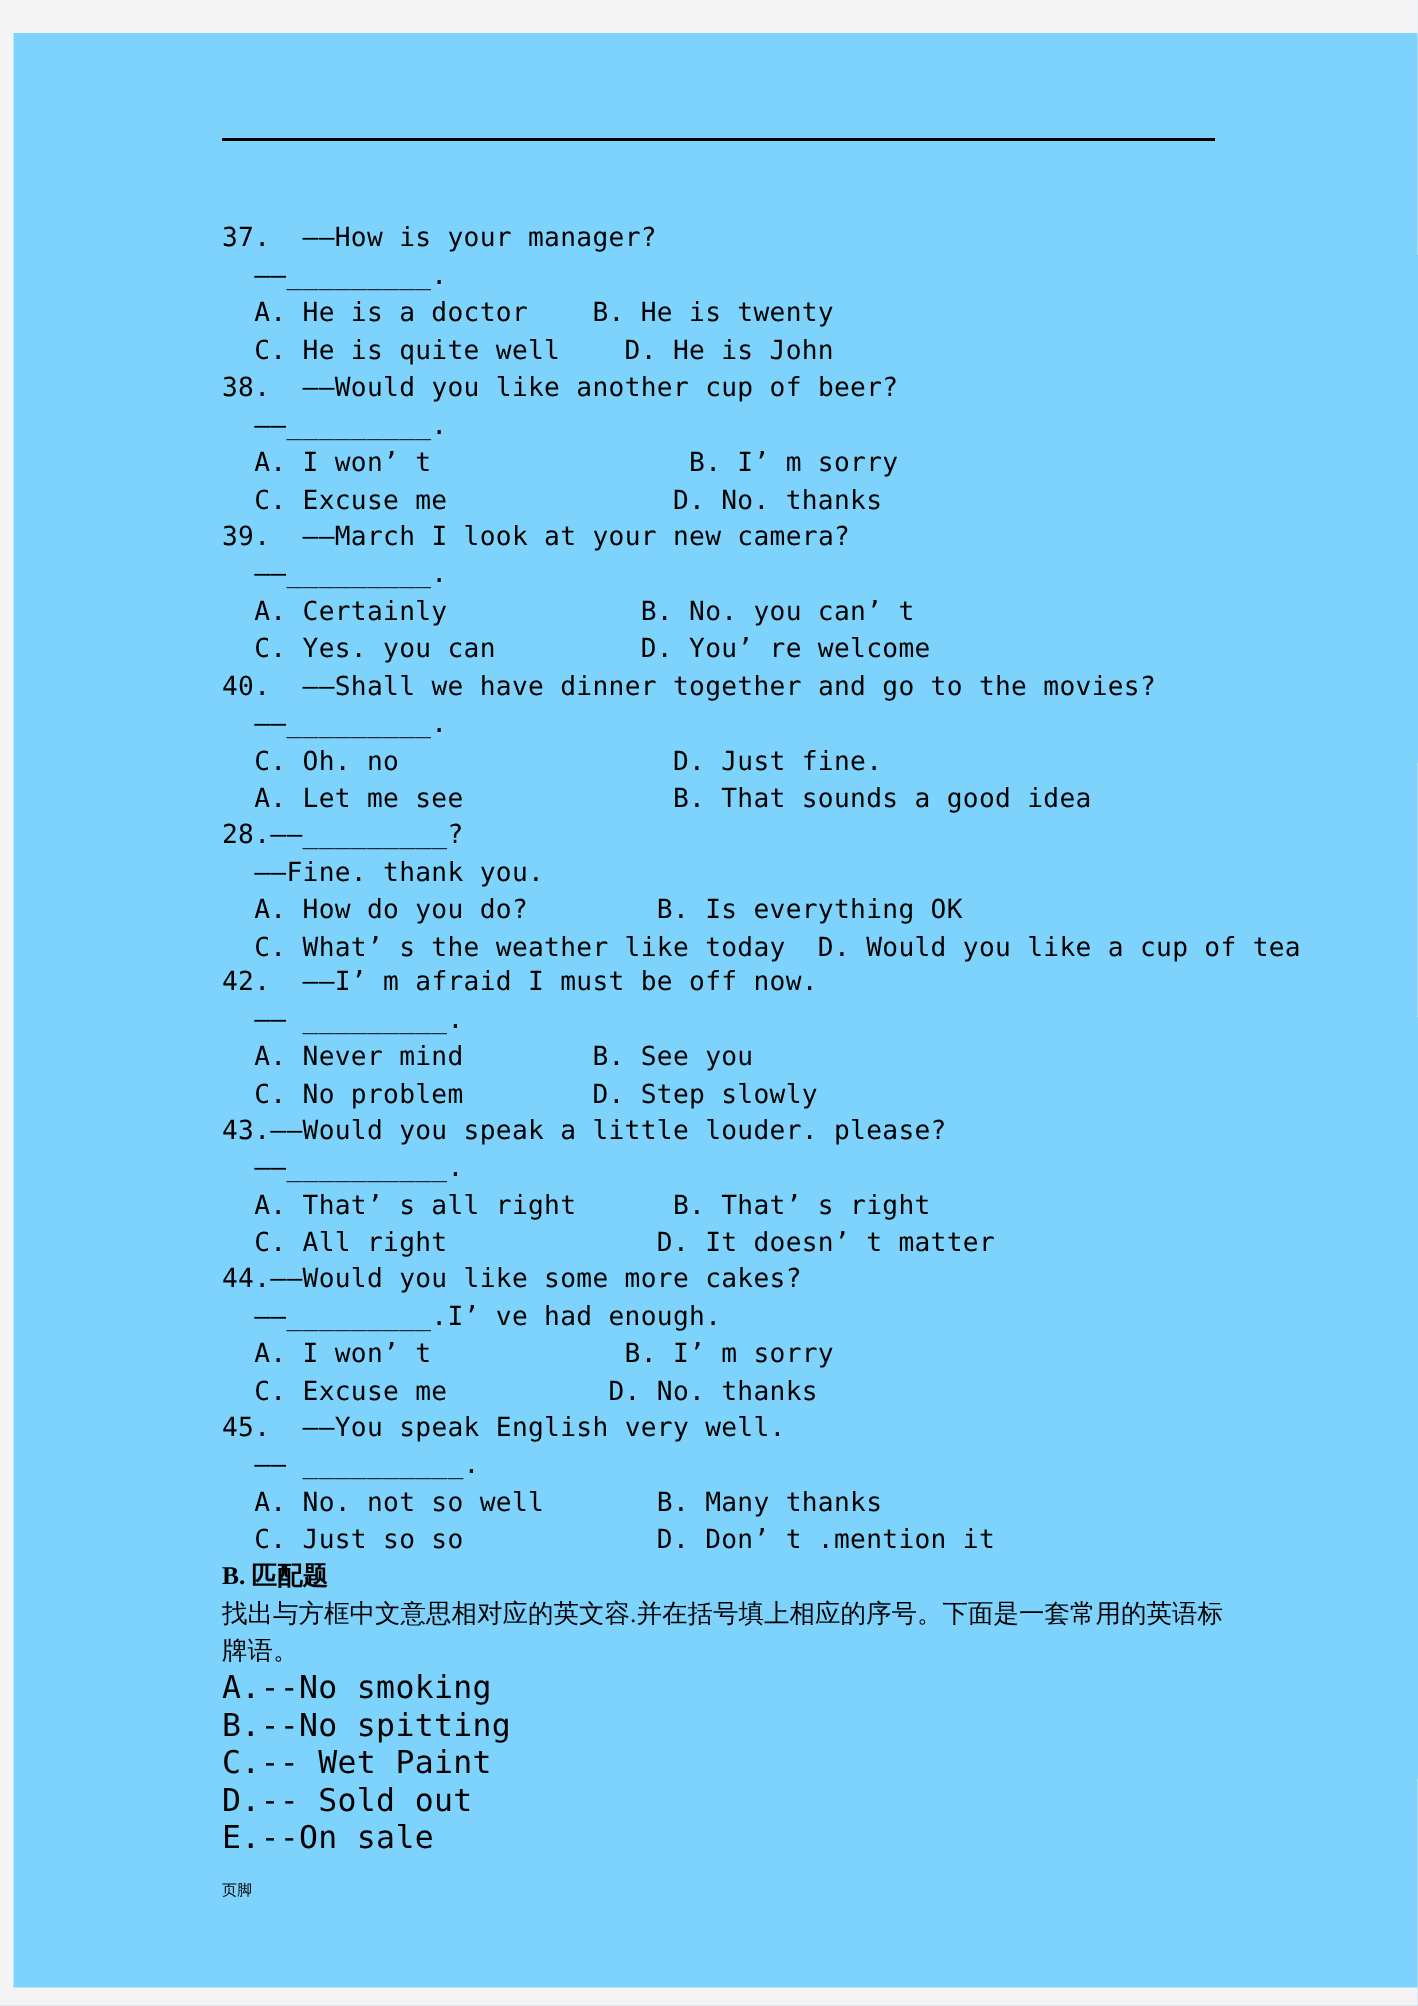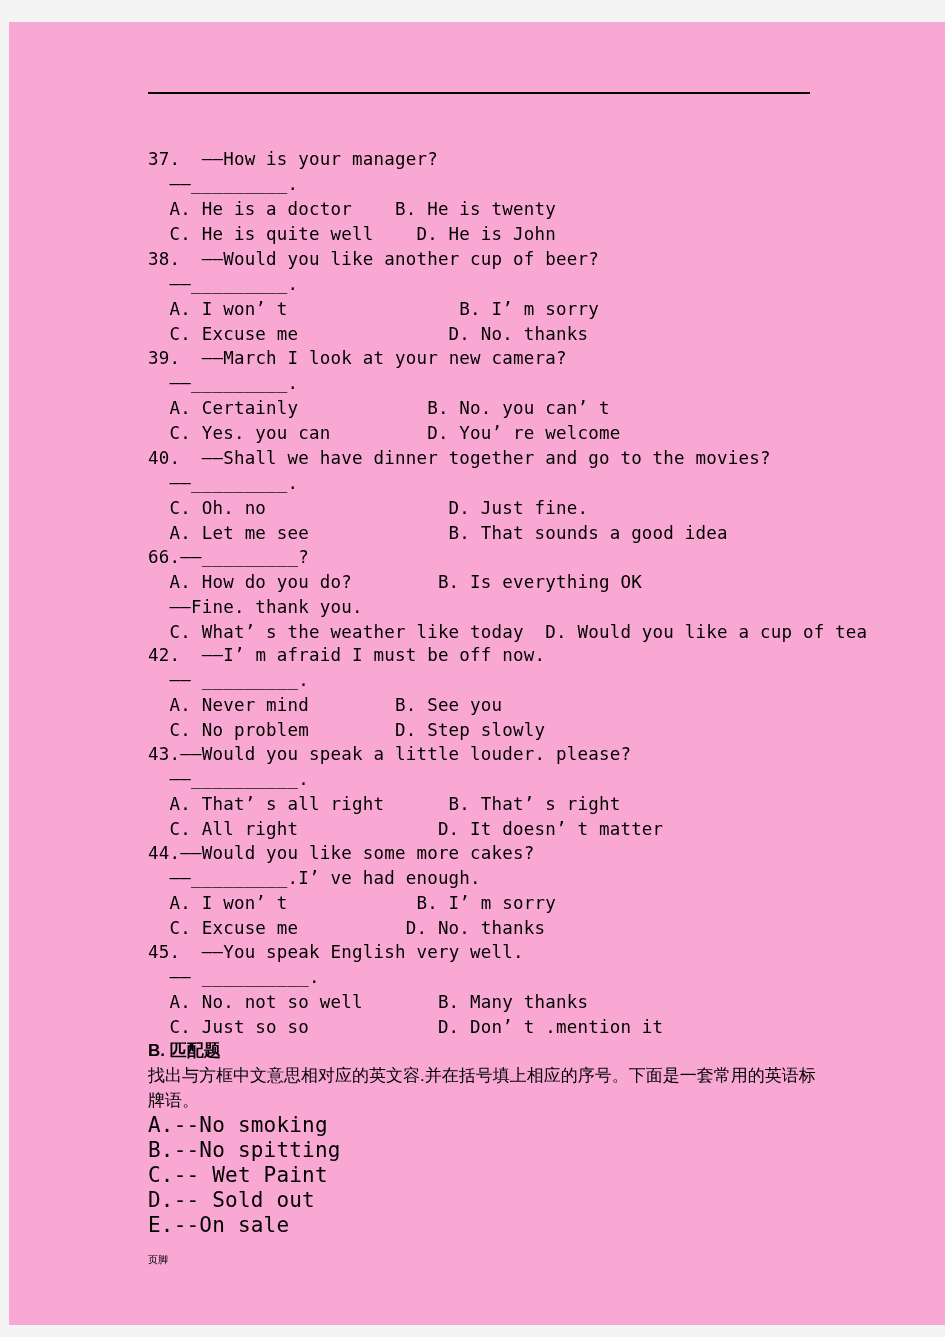--- a/index.html
+++ b/index.html
@@ -25,21 +25,21 @@
     background: #f4f4f4;
   }
 
   
   .page {
     position: absolute;
     left: 9px;
     top: 22px;
     width: 936px;
     height: 1303px;
-    background: #f9a8d4;
+    background: #7dd3fc;
   }
 
   
   .header-rule {
     position: absolute;
     left: 139px;
     top: 70px;
     width: 662px;
     height: 0;
     border-top: 2px solid #000000;
@@ -57,21 +57,21 @@
     color: #000000;
     white-space: pre;
     letter-spacing: 0.2px;
   }
 
   .opts {
     white-space: pre;
   }
 
   .cn {
-    font-family: Liberation Sans, sans-serif;
+    font-family: Liberation Serif, serif;
     font-size: 17px;
     line-height: 25px;
     color: #000000;
   }
   .cn-head {
     font-weight: bold;
   }
   .cn-para {
     width: 672px;
     white-space: normal;
@@ -123,23 +123,23 @@
   </div>
 
   <div class="qblock" style="top:424px">
     <div class="line"><span>40.</span>  <span>——Shall we have dinner together and go to the movies?</span></div>
     <div class="line">  <span>——_________.</span></div>
     <div class="line opts">  <span>C. Oh. no                 D. Just fine.</span></div>
     <div class="line opts">  <span>A. Let me see             B. That sounds a good idea</span></div>
   </div>
 
   <div class="qblock" style="top:523px">
-    <div class="line"><span>66.</span><span>——_________?</span></div>
+    <div class="line"><span>28.</span><span>——_________?</span></div>
+    <div class="line">  <span>——Fine. thank you.</span></div>
     <div class="line opts">  <span>A. How do you do?        B. Is everything OK</span></div>
-    <div class="line">  <span>——Fine. thank you.</span></div>
     <div class="line opts">  <span>C. What’ s the weather like today  D. Would you like a cup of tea</span></div>
   </div>
 
   <div class="qblock" style="top:621px">
     <div class="line"><span>42.</span>  <span>——I’ m afraid I must be off now.</span></div>
     <div class="line">  <span>—— _________.</span></div>
     <div class="line opts">  <span>A. Never mind        B. See you</span></div>
     <div class="line opts">  <span>C. No problem        D. Step slowly</span></div>
   </div>
 

